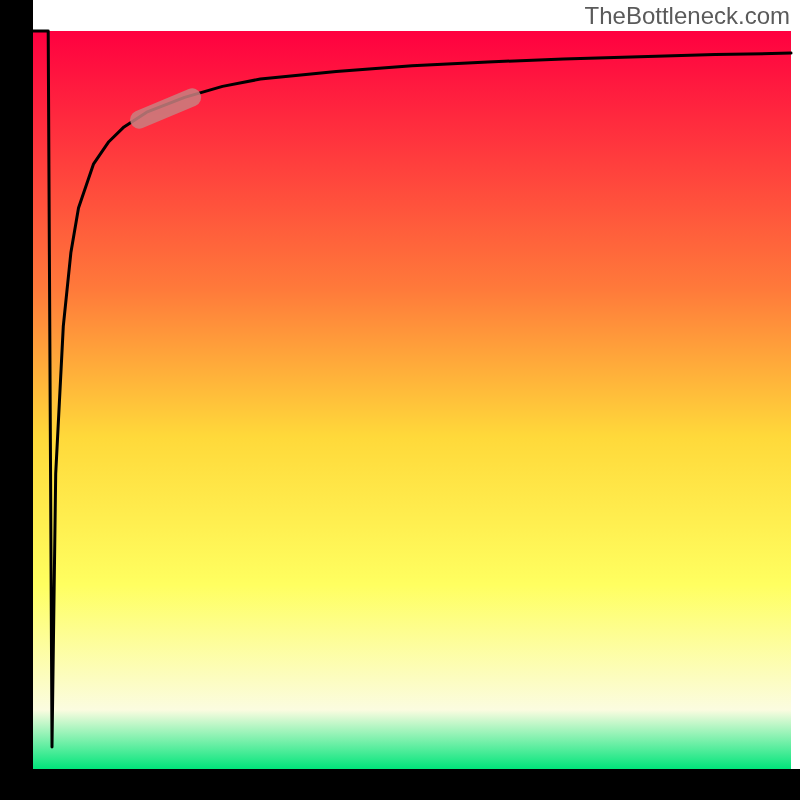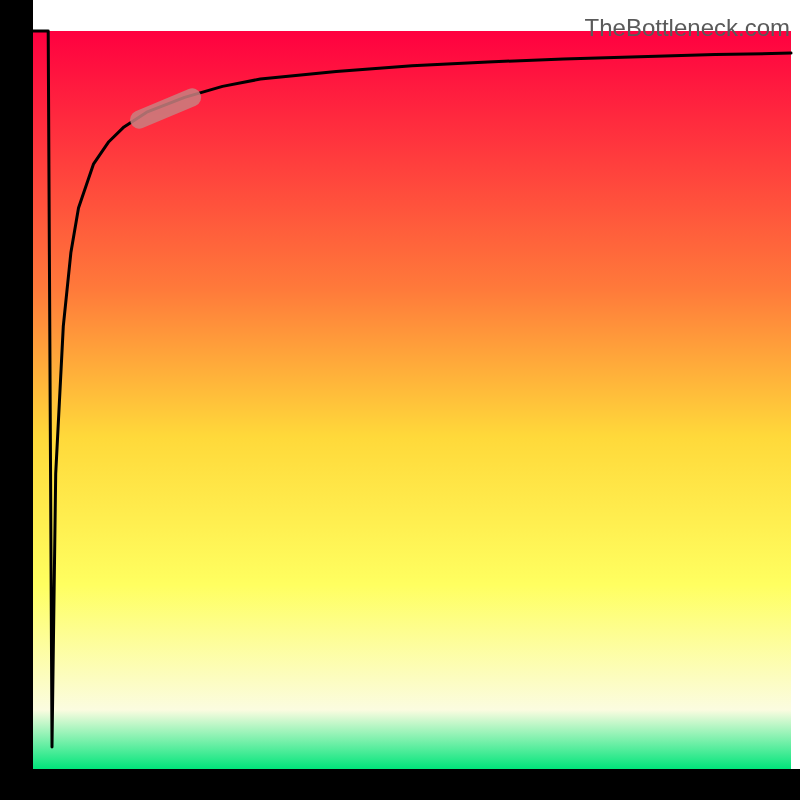--- a/index.html
+++ b/index.html
@@ -11,21 +11,21 @@
     overflow: hidden;
     font-family: Arial, Helvetica, sans-serif;
   }
   .wrapper {
     position: relative;
     width: 800px;
     height: 800px;
   }
   .attribution {
     position: absolute;
-    top: 14px;
+    top: 2px;
     right: 10px;
     font-size: 24px;
     color: #5a5a5a;
     font-weight: 400;
     letter-spacing: 0px;
   }
   svg {
     display: block;
   }
 </style>

